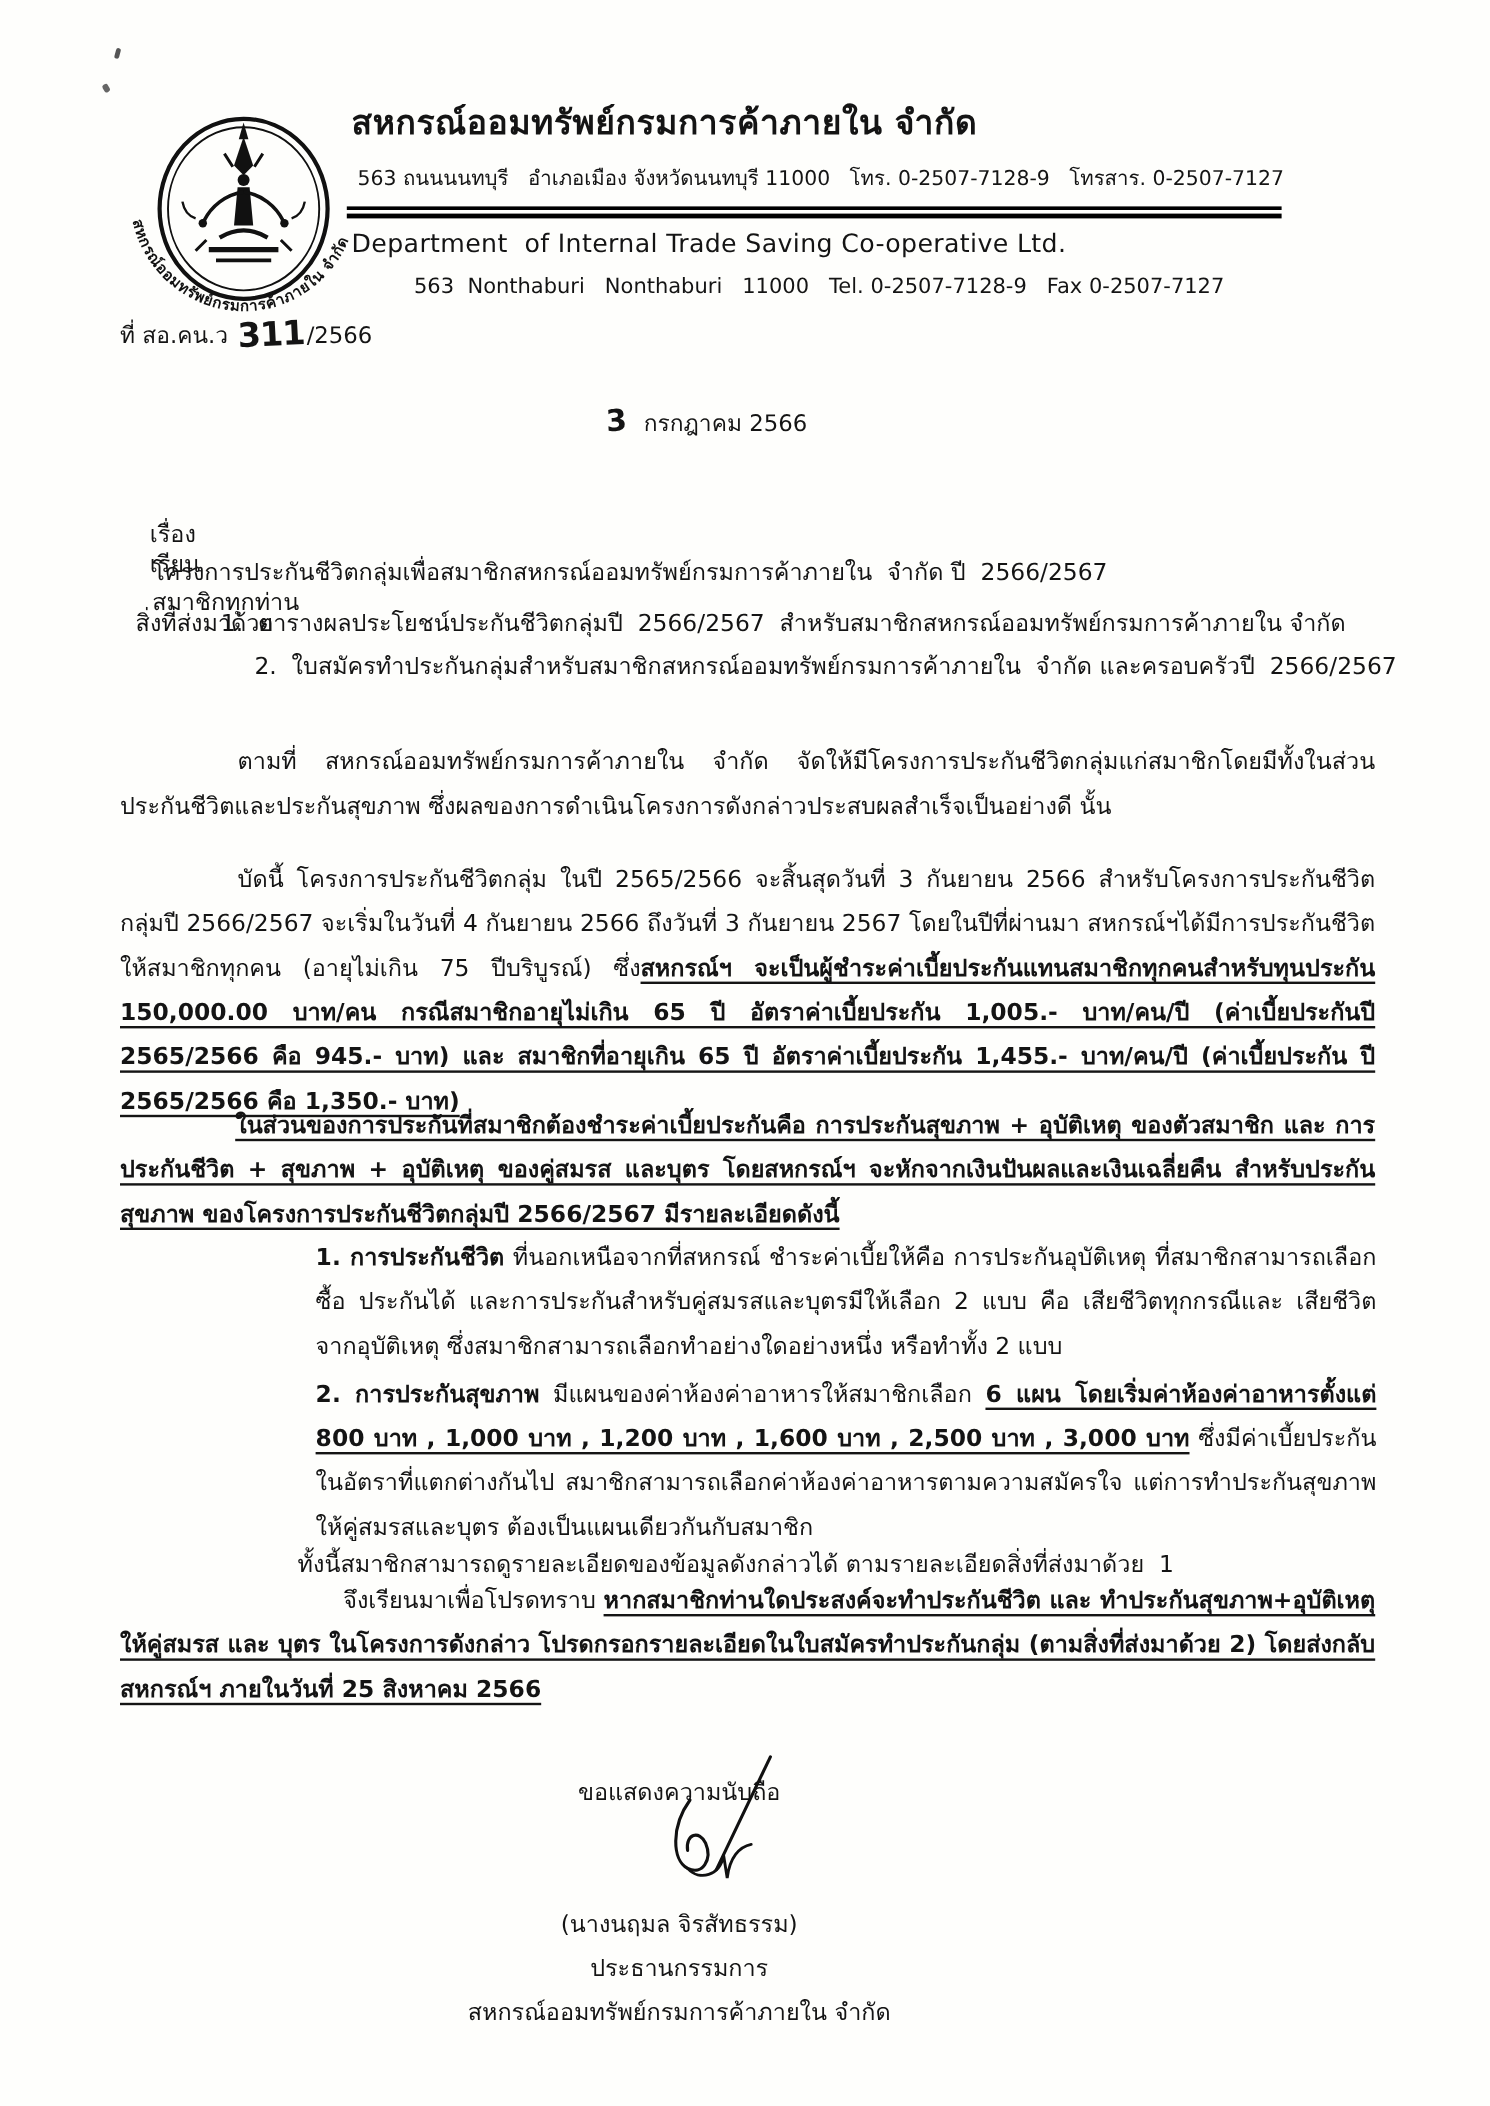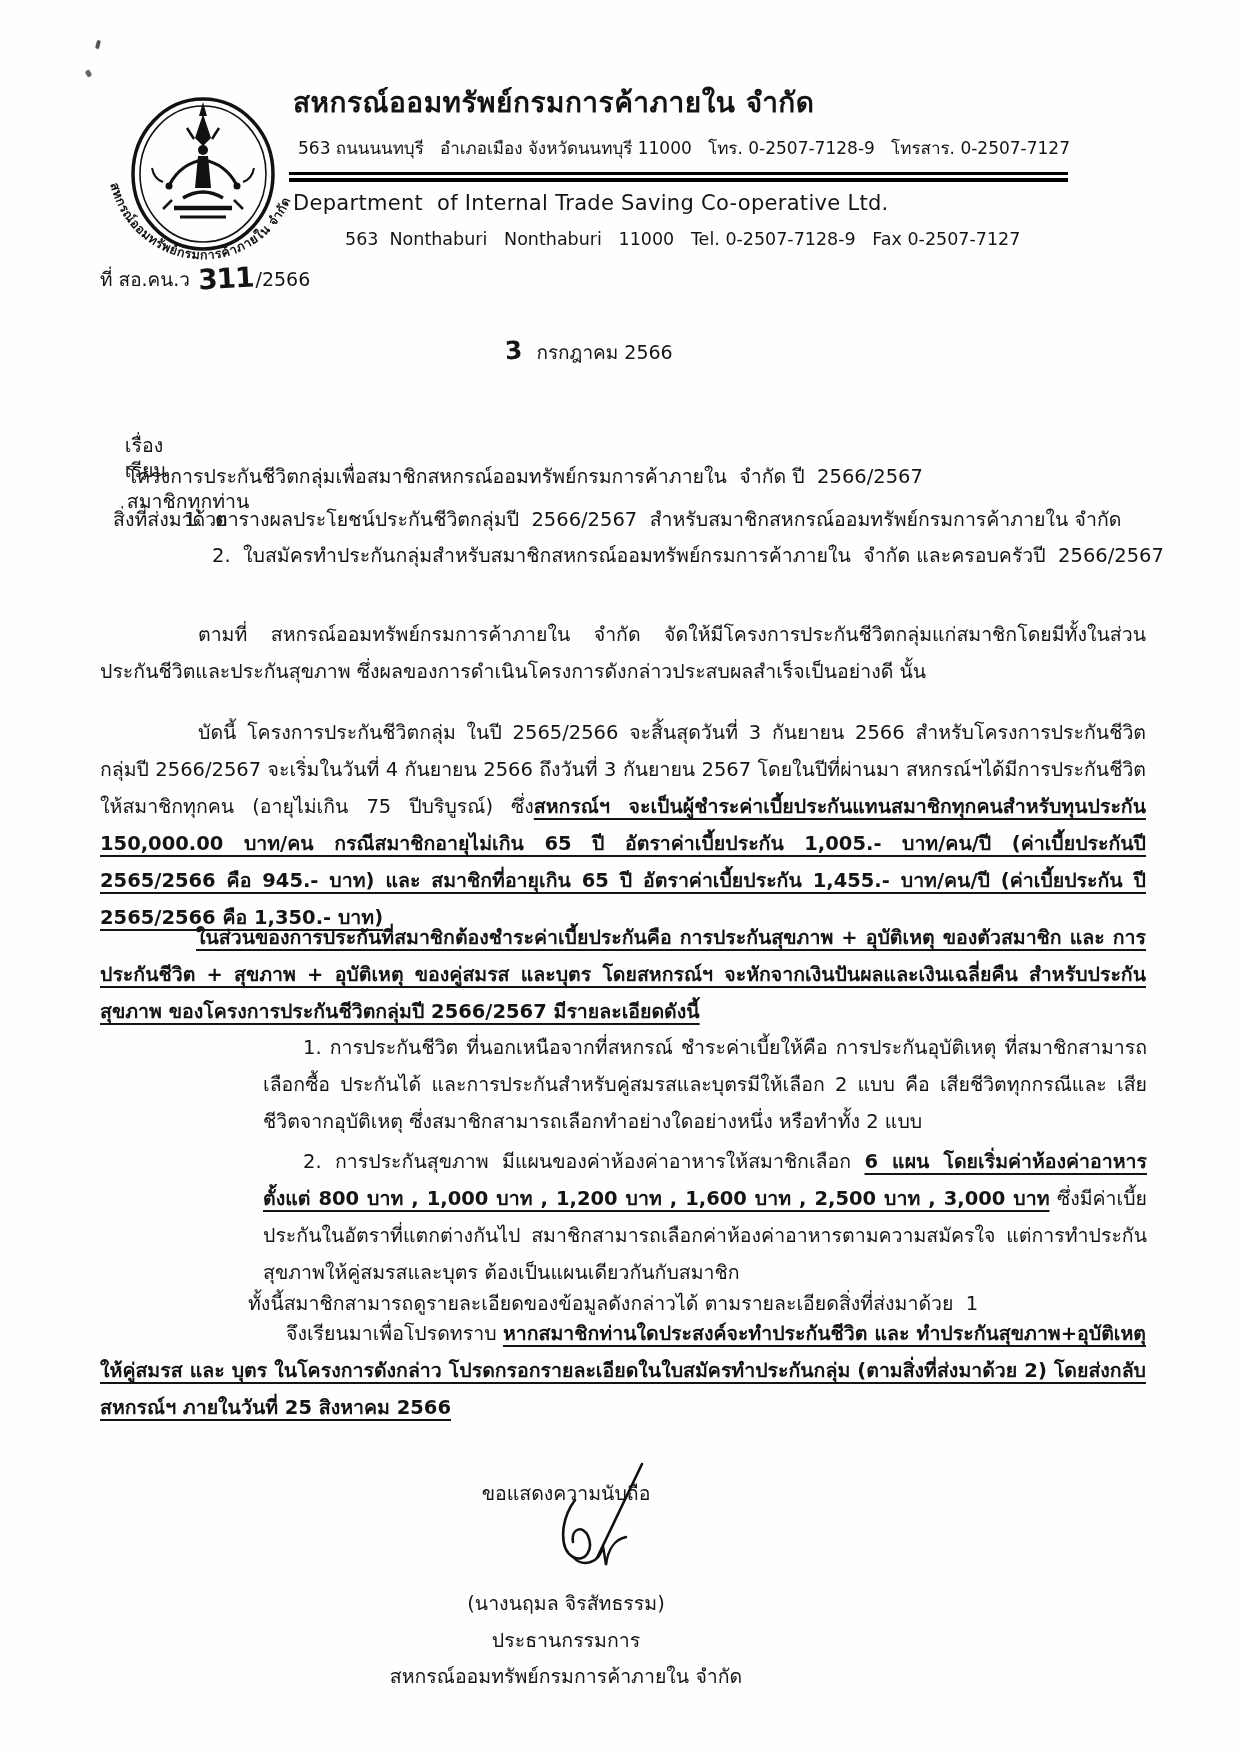--- a/index.html
+++ b/index.html
@@ -44,21 +44,21 @@
   .para { font-size: 19.5px; line-height: 37px; text-align: justify; }
   .p1   { left: 100px; top: 616px;  width: 1046px; text-indent: 98px; }
   .p2   { left: 100px; top: 714px;  width: 1046px; text-indent: 98px; }
   .p3   { left: 100px; top: 919px;  width: 1046px; text-indent: 96px; }
   .item1 { left: 263px; top: 1029px; width: 884px; }
   .item2 { left: 263px; top: 1143px; width: 884px; }
   .note  { left: 248px; top: 1288px; width: 900px; font-size: 19.5px; }
   .closing { left: 100px; top: 1284px; width: 1046px; text-indent: 186px; margin-top: 31px; }
   .u { font-weight: bold; text-decoration: underline;
        text-decoration-thickness: 1.5px; text-underline-offset: 5px; }
-  .lead { font-weight: normal; margin-left: 40px; }
+  .lead { font-weight: bold; }
   
   .salutation { left: 56px;  top: 1478px; width: 1020px; text-align: center; font-size: 19.5px; }
   .sig-wrap   { left: 545px; top: 1462px; width: 130px; height: 130px; z-index: 3; }
   .sign-name  { left: 56px;  top: 1588px; width: 1020px; text-align: center; font-size: 19.5px; }
   .sign-title { left: 56px;  top: 1625px; width: 1020px; text-align: center; font-size: 19.5px; }
   .sign-org   { left: 56px;  top: 1661px; width: 1020px; text-align: center; font-size: 19.5px; }
   .seal-ring-text { font-size: 12.5px; font-weight: bold; letter-spacing: .5px; }
 </style>
 </head>
 <body>

